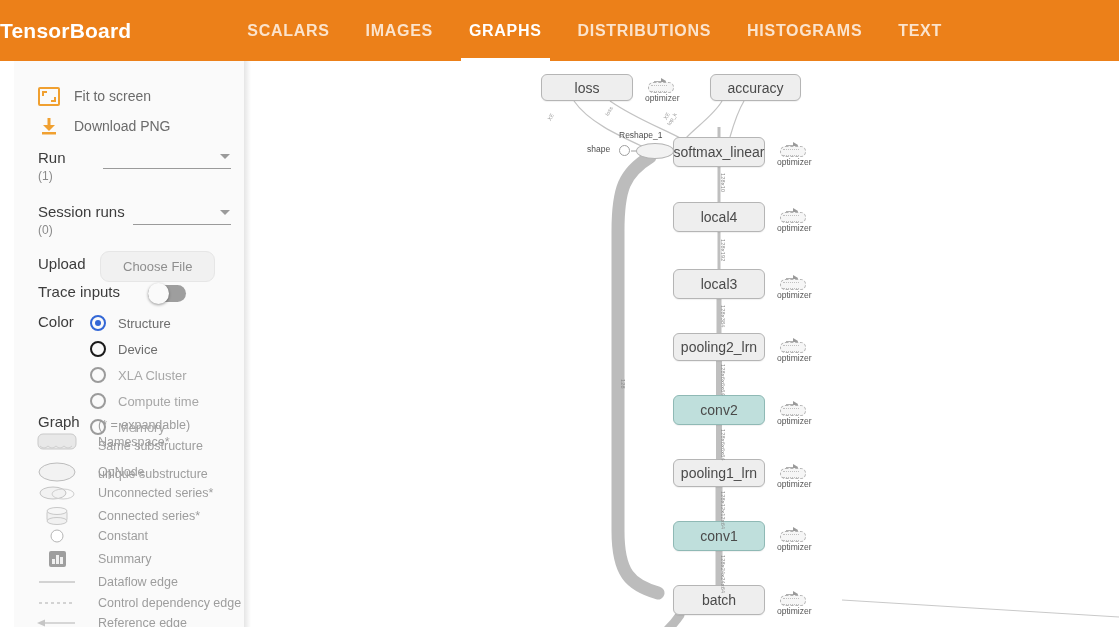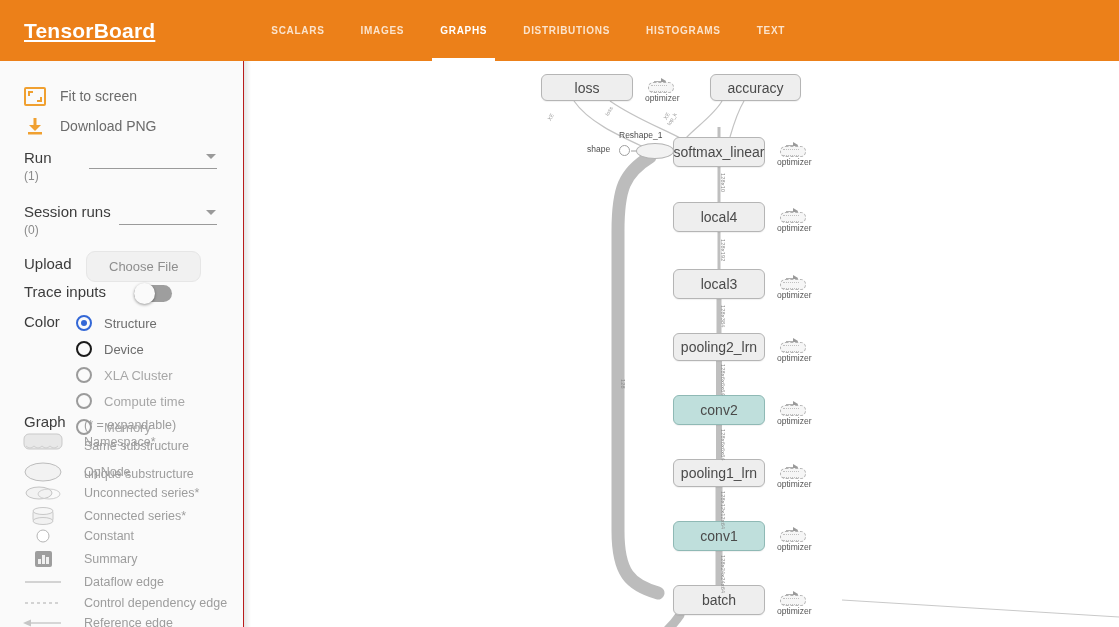--- a/index.html
+++ b/index.html
@@ -19,51 +19,49 @@
     width: 1119px; height: 61px;
     background: #ec8019;
     display: flex; align-items: center;
     z-index: 20;
   }
   #brand {
     color: #ffffff;
     font-size: 21px;
     font-weight: bold;
     letter-spacing: .2px;
-    margin-left: 24px;
     white-space: nowrap;
-    text-decoration: underline;
   }
   #nav {
     display: flex; align-items: stretch;
     height: 61px;
     margin-left: 98px;
   }
   .nav-tab {
     display: flex; align-items: center; justify-content: center;
     height: 61px;
     padding: 0 18px;
     color: rgba(255,255,255,.78);
-    font-size: 10px;
+    font-size: 16px;
     font-weight: bold;
     letter-spacing: .7px;
     cursor: pointer;
     position: relative;
     white-space: nowrap;
   }
   .nav-tab.active { color: #ffffff; }
   .nav-tab.active::after {
     content: "";
     position: absolute; left: 10px; right: 10px; bottom: 0;
     height: 3px; background: #ffffff;
   }
 
   
   #sidebar {
-    position: absolute; top: 61px; left: 0;
+    position: absolute; top: 61px; left: 14px;
     width: 244px; height: 566px;
     background: #fafafa;
     border-right: 1px solid #b91c1c;
     overflow: hidden;
     font-size: 13px;
     color: #555;
   }
   .side-row {
     position: absolute;
     display: flex; align-items: center;

